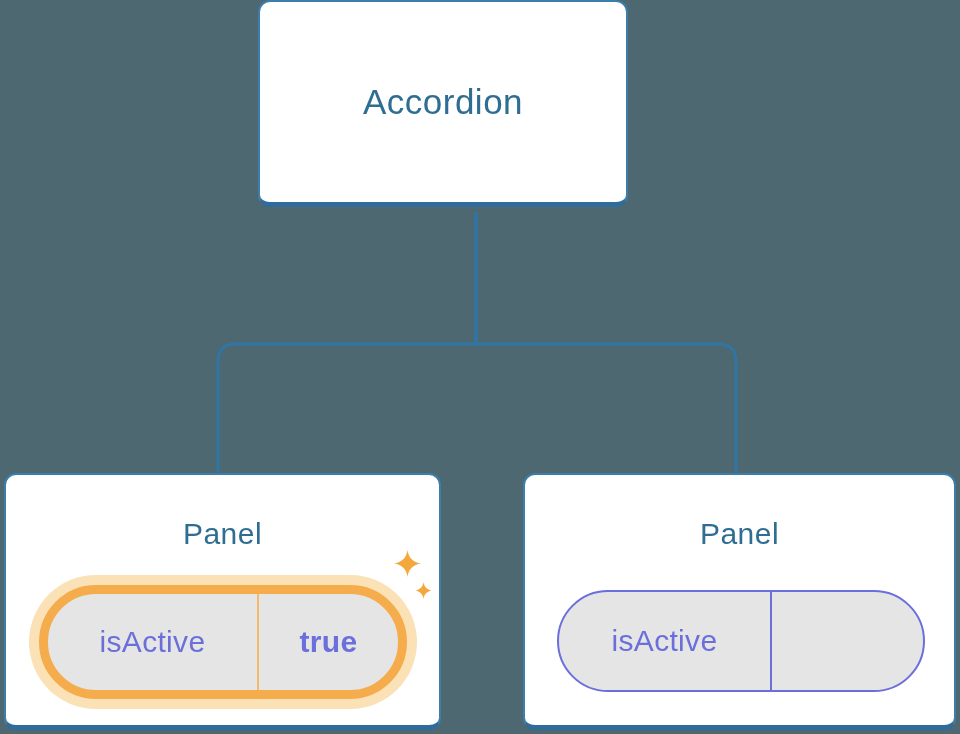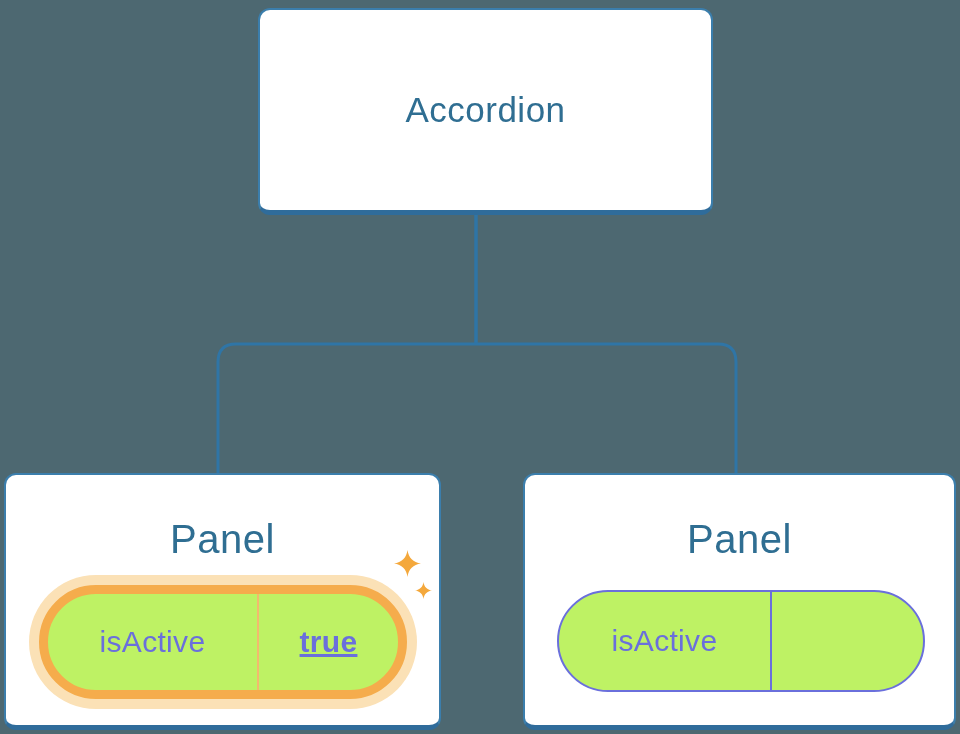--- a/index.html
+++ b/index.html
@@ -23,52 +23,52 @@
   .stage{position:relative;width:960px;height:734px;}
   .connectors{position:absolute;left:0;top:0;width:960px;height:734px;}
 
   .card{
     position:absolute;
     background:#ffffff;
     border:2px solid var(--card-border);
     border-bottom:5px solid var(--card-border-bottom);
     border-radius:12px;
   }
-  .root-card{left:258px;top:8px;width:455px;height:207px;display:flex;align-items:center;justify-content:center;}
+  .root-card{left:258px;top:0;width:370px;height:207px;display:flex;align-items:center;justify-content:center;}
   .root-title{
     color:var(--heading);
     font-size:35px;
     font-weight:500;
     letter-spacing:0.5px;
   }
   .panel-left{left:4px;top:473px;width:437px;height:257px;}
   .panel-right{left:523px;top:473px;width:433px;height:257px;}
   .panel-title{
     position:absolute;
     top:42px;left:0;width:100%;
     text-align:center;
     color:var(--heading);
-    font-size:40px;
+    font-size:30px;
     font-weight:500;
     letter-spacing:0.5px;
   }
 
   
   .halo{
     position:absolute;
     left:23px;top:100px;
     width:388px;height:134px;
     background:var(--halo);
     border-radius:67px;
     padding:10px;
   }
   .pill{
     display:flex;
     align-items:stretch;
-    background:#bef264;
+    background:#e5e5e5;
     overflow:hidden;
     text-align:center;
   }
   .pill-active{
     width:368px;height:114px;
     border:9px solid var(--orange);
     border-radius:57px;
   }
   .pill-active .cell-name{width:209px;}
   .pill-active .divider{width:2px;background:var(--orange-divider);}
@@ -86,21 +86,21 @@
 
   .cell{
     display:flex;
     align-items:center;
     justify-content:center;
     color:var(--purple);
     font-size:30px;
     letter-spacing:0.3px;
   }
   .cell-value{flex:1;}
-  .value-true{font-weight:700;text-decoration:underline;}
+  .value-true{font-weight:700;}
 
   .sparkle{position:absolute;}
   .sparkle-big{left:388px;top:75px;width:27px;height:27px;}
   .sparkle-small{left:409px;top:107px;width:17px;height:17px;}
 </style>
 </head>
 <body>
 
 <div class="stage">
 

